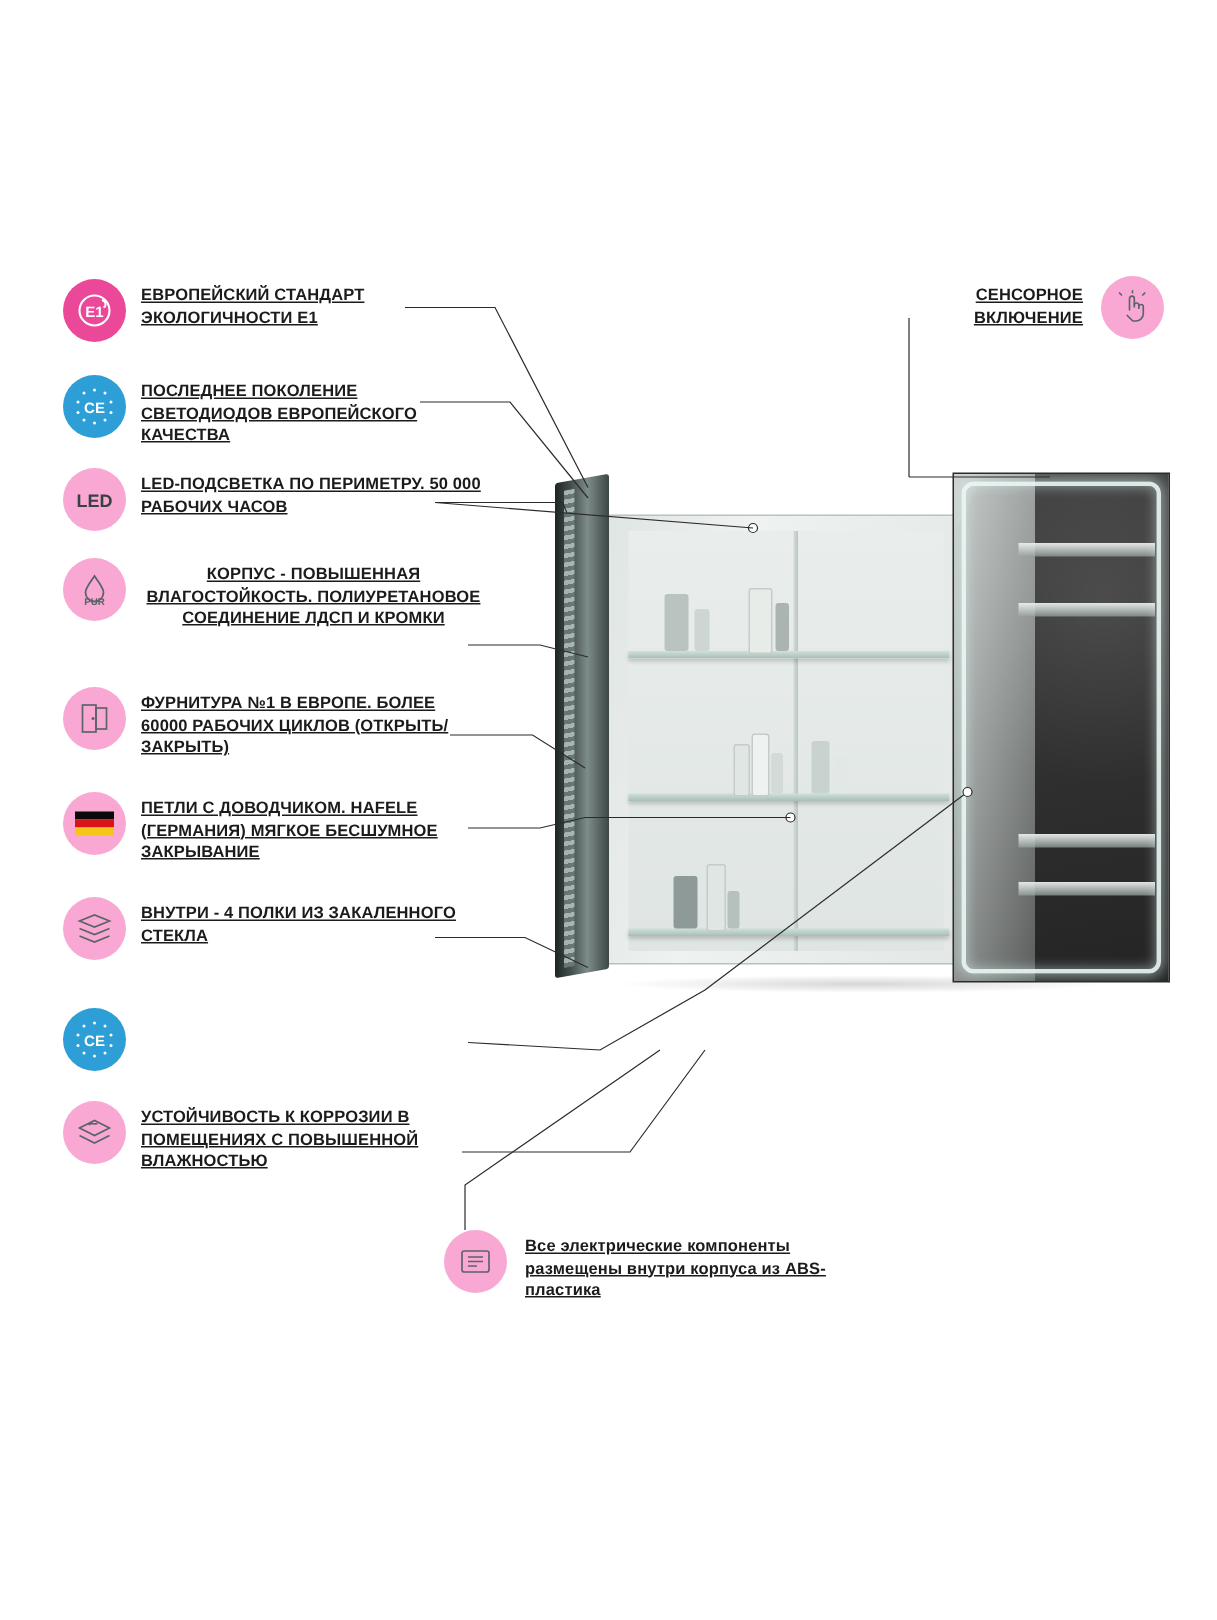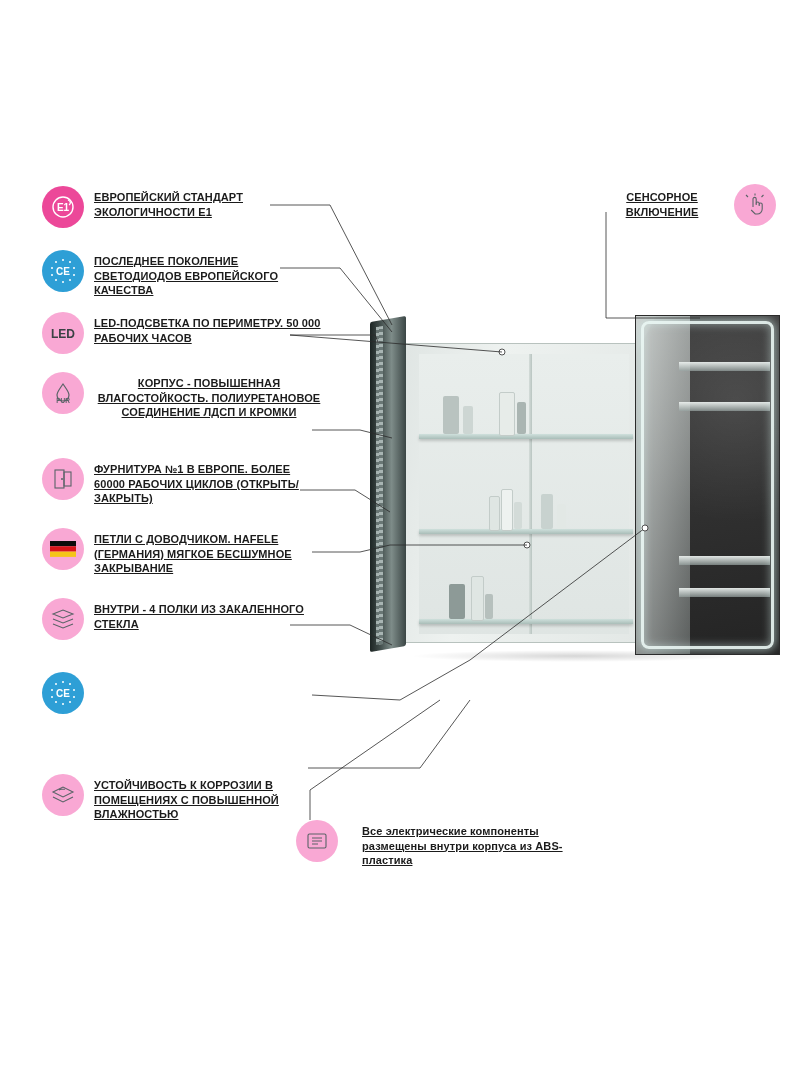--- a/index.html
+++ b/index.html
@@ -55,28 +55,28 @@
   }
   .feature-text.normalcase { text-transform: none; }
 
   
   .callout-right {
     position: absolute;
     display: flex;
     align-items: flex-start;
     gap: 12px;
   }
-  .callout-right .feature-text { text-align: center; max-width: 120px; }
+  .callout-right .feature-text { text-align: right; max-width: 120px; }
 
   
   .callout-bottom {
     position: absolute;
     display: flex;
     align-items: flex-start;
-    gap: 24px;
+    gap: 12px;
   }
   .callout-bottom .feature-text { max-width: 240px; }
 
   
   #lines {
     position: absolute;
     left: 0;
     top: 0;
     width: 811px;
     height: 1080px;
@@ -316,21 +316,21 @@
           <circle cx="8" cy="24" r="1"></circle>
             <circle cx="4" cy="19" r="1"></circle>
             <circle cx="4" cy="12" r="1"></circle>
           <circle cx="8" cy="6" r="1"></circle>
         </g>
         <text x="15" y="19" font-family="Liberation Sans, sans-serif" font-size="10" font-weight="bold" fill="#ffffff" text-anchor="middle">CE</text>
       </svg>
     </div>
   </div>
 
-  <div class="feature" style="left:42px; top:774px;">
+  <div class="feature" style="left:42px; top:734px;">
     <div class="badge white">
       <svg width="28" height="28" viewBox="0 0 28 28" aria-hidden="true">
         <g fill="none" stroke="#5a6367" stroke-width="1.1">
           <path d="M4 11 L14 6 L24 11 L14 16 Z"></path>
           <path d="M4 16 L14 21 L24 16"></path>
           <path d="M10 9 c2 -2 4 0 6 -1"></path>
         </g>
       </svg>
     </div>
     <div class="feature-text">Устойчивость к коррозии в помещениях с повышенной влажностью</div>

